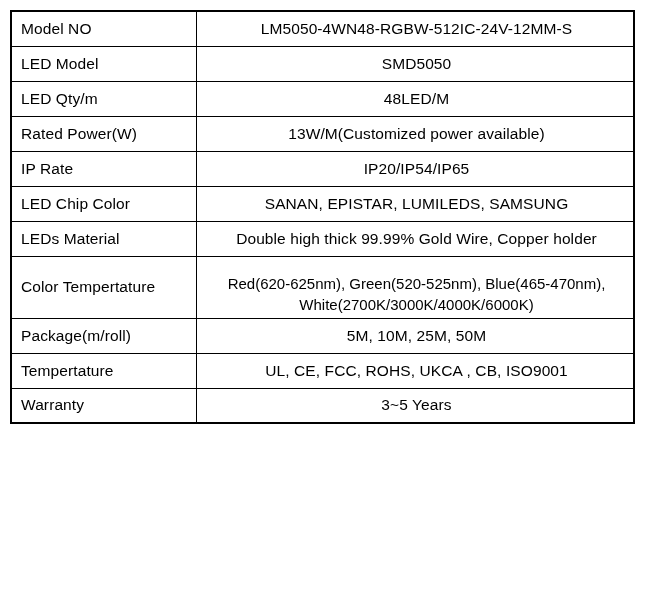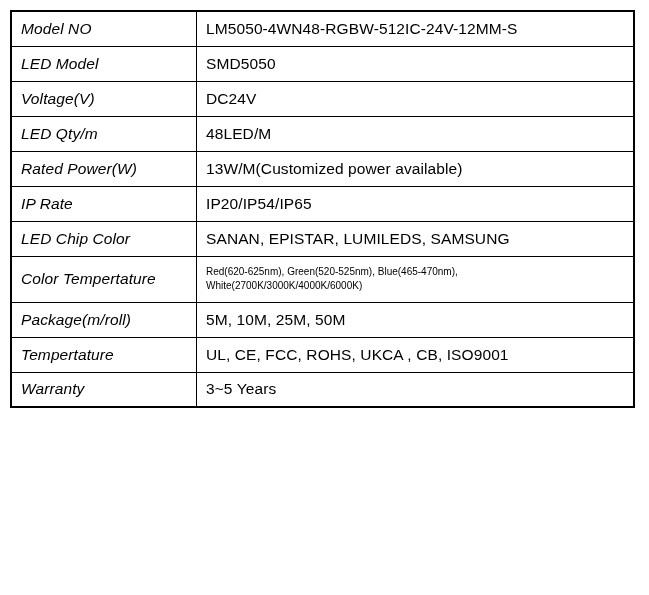--- a/index.html
+++ b/index.html
@@ -28,69 +28,69 @@
     letter-spacing: 0.1px;
     overflow: hidden;
     white-space: nowrap;
   }
   .spec-table tr {
     height: 35px;
   }
   td.label-cell {
     width: 171px;
     padding: 0 4px 0 9px;
-    font-style: italic;
   }
   td.value-cell {
     padding: 0 6px 0 9px;
+    text-align: center;
   }
   tr.tall-row {
     height: 46px;
   }
   tr.tall-row td.value-cell {
-    font-size: 10px;
+    font-size: 15px;
     line-height: 1.4;
-    padding-top: 3px;
+    padding-top: 16px;
     padding-bottom: 3px;
     white-space: pre-line;
     letter-spacing: 0;
   }
 </style>
 </head>
 <body>
 
 <table class="spec-table">
   <tbody>
     <tr>
       <td class="label-cell">Model NO</td>
       <td class="value-cell">LM5050-4WN48-RGBW-512IC-24V-12MM-S</td>
     </tr>
     <tr>
       <td class="label-cell">LED Model</td>
       <td class="value-cell">SMD5050</td>
     </tr>
     <tr>
-      <td class="label-cell">Voltage(V)</td>
-      <td class="value-cell">DC24V</td>
-    </tr>
-    <tr>
       <td class="label-cell">LED Qty/m</td>
       <td class="value-cell">48LED/M</td>
     </tr>
     <tr>
       <td class="label-cell">Rated Power(W)</td>
       <td class="value-cell">13W/M(Customized power available)</td>
     </tr>
     <tr>
       <td class="label-cell">IP Rate</td>
       <td class="value-cell">IP20/IP54/IP65</td>
     </tr>
     <tr>
       <td class="label-cell">LED Chip Color</td>
       <td class="value-cell">SANAN, EPISTAR, LUMILEDS, SAMSUNG</td>
+    </tr>
+    <tr>
+      <td class="label-cell">LEDs Material</td>
+      <td class="value-cell">Double high thick 99.99% Gold Wire, Copper holder</td>
     </tr>
     <tr class="tall-row">
       <td class="label-cell">Color Tempertature</td>
       <td class="value-cell">Red(620-625nm), Green(520-525nm), Blue(465-470nm),
 White(2700K/3000K/4000K/6000K)</td>
     </tr>
     <tr>
       <td class="label-cell">Package(m/roll)</td>
       <td class="value-cell">5M, 10M, 25M, 50M</td>
     </tr>

